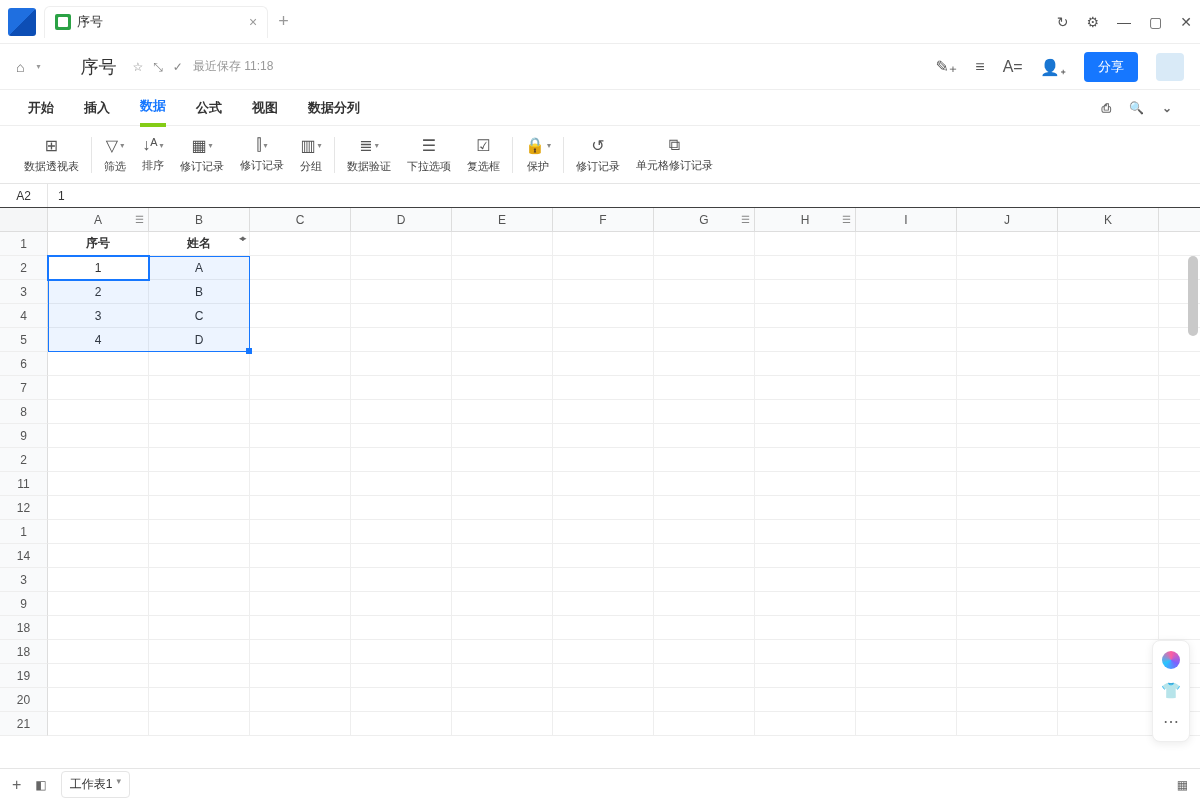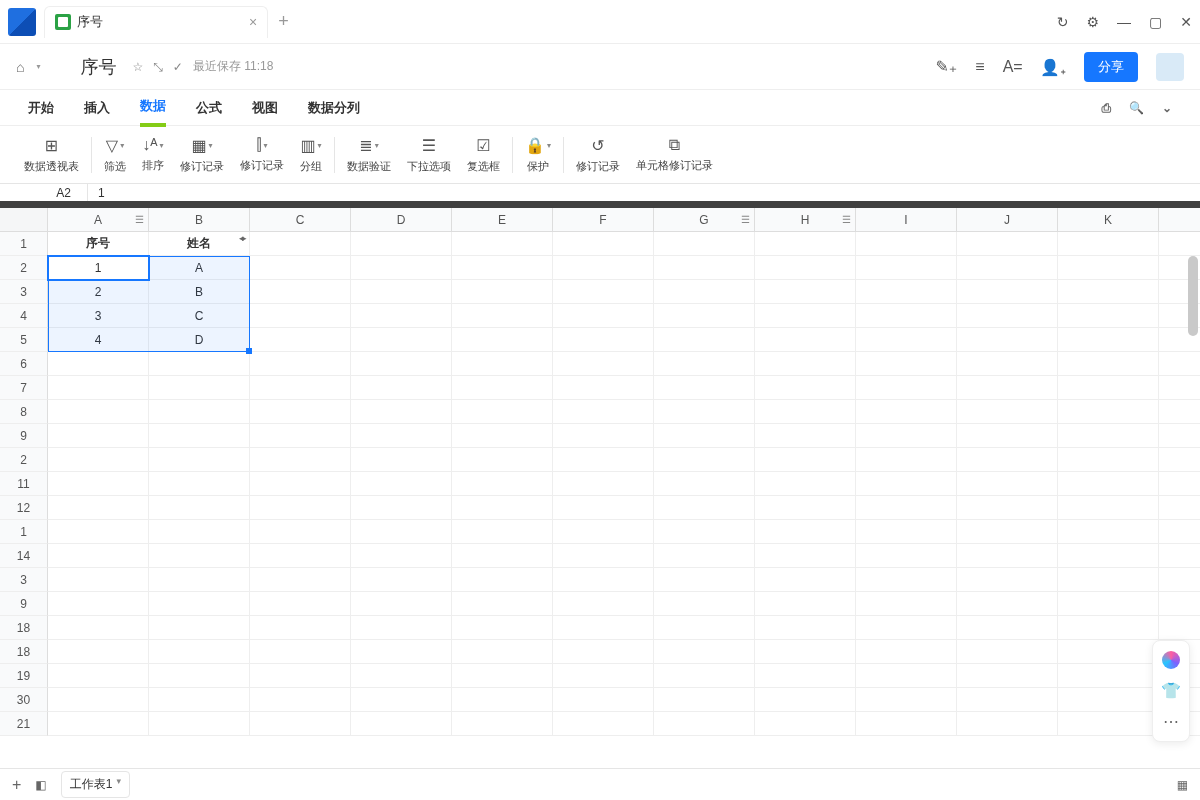--- a/index.html
+++ b/index.html
@@ -27,21 +27,21 @@
 .menubar { height: 36px; display: flex; align-items: center; padding: 0 28px; gap: 30px; border-bottom: 1px solid #eee; font-weight: bold; }
 .menu-item { font-size: 13px; color: #333; cursor: pointer; padding: 8px 0; }
 .menu-item.active { color: #1677ff; border-bottom: 4px solid #84cc16; }
 .menubar-right { margin-left: auto; display: flex; gap: 18px; color: #666; }
 .ribbon { height: 58px; display: flex; align-items: center; padding: 0 12px; border-bottom: 1px solid #e5e5e5; gap: 0; }
 .ribbon-group { display: flex; align-items: center; gap: 16px; padding: 0 12px; height: 100%; }
 .ribbon-sep { width: 1px; height: 36px; background: #e5e5e5; }
 .ribbon-btn { display: flex; flex-direction: column; align-items: center; gap: 4px; cursor: pointer; font-size: 11px; color: #444; }
 .ribbon-btn .ric { font-size: 16px; color: #555; display:flex; align-items:center; gap:2px; }
 .ribbon-btn .ric .caret { font-size: 8px; color: #888; }
-.cellref-bar { height: 24px; display: flex; align-items: center; border-bottom: 7px solid #404040; padding-left: 40px; }
+.cellref-bar { height: 24px; display: flex; align-items: center; border-bottom: 1px solid #404040; }
 .cellref { width: 48px; text-align: center; font-size: 12px; border-right: 1px solid #e5e5e5; height:100%; display:flex; align-items:center; justify-content:center; }
 .cellval { padding: 0 10px; font-size: 12px; }
 .grid-area { position: relative; height: 534px; overflow: hidden; }
 .corner { position: absolute; left:0; top:0; width:48px; height:24px; background:#f5f6f7; border-right:1px solid #ddd; border-bottom:1px solid #ddd; }
 .col-headers { position:absolute; left:48px; top:0; height:24px; display:flex; }
 .colh { width:101px; height:24px; border-right:1px solid #ddd; border-bottom:1px solid #ddd; background:#f9fafb; display:flex; align-items:center; justify-content:center; font-size:12px; color:#555; position:relative; }
 .colh .filter-ic { position:absolute; right:4px; font-size:10px; color:#888; }
 .row-headers { position:absolute; left:0; top:24px; width:48px; }
 .rowh { height:24px; border-right:1px solid #ddd; border-bottom:1px solid #eee; background:#f9fafb; display:flex; align-items:center; justify-content:center; font-size:12px; color:#555; }
 .cells { position:absolute; left:48px; top:24px; }
@@ -233,21 +233,21 @@
       <div class="rowh">2</div>
       <div class="rowh">11</div>
       <div class="rowh">12</div>
       <div class="rowh">1</div>
       <div class="rowh">14</div>
       <div class="rowh">3</div>
       <div class="rowh">9</div>
       <div class="rowh">18</div>
       <div class="rowh">18</div>
       <div class="rowh">19</div>
-      <div class="rowh">30</div>
+      <div class="rowh">20</div>
       <div class="rowh">21</div>
     </div>
   <div class="cells" id="cells">
       <div class="row">
         <div class="cell hdr">序号</div>
         <div class="cell hdr">姓名</div>
         <div class="cell"></div>
         <div class="cell"></div>
         <div class="cell"></div>
         <div class="cell"></div>

